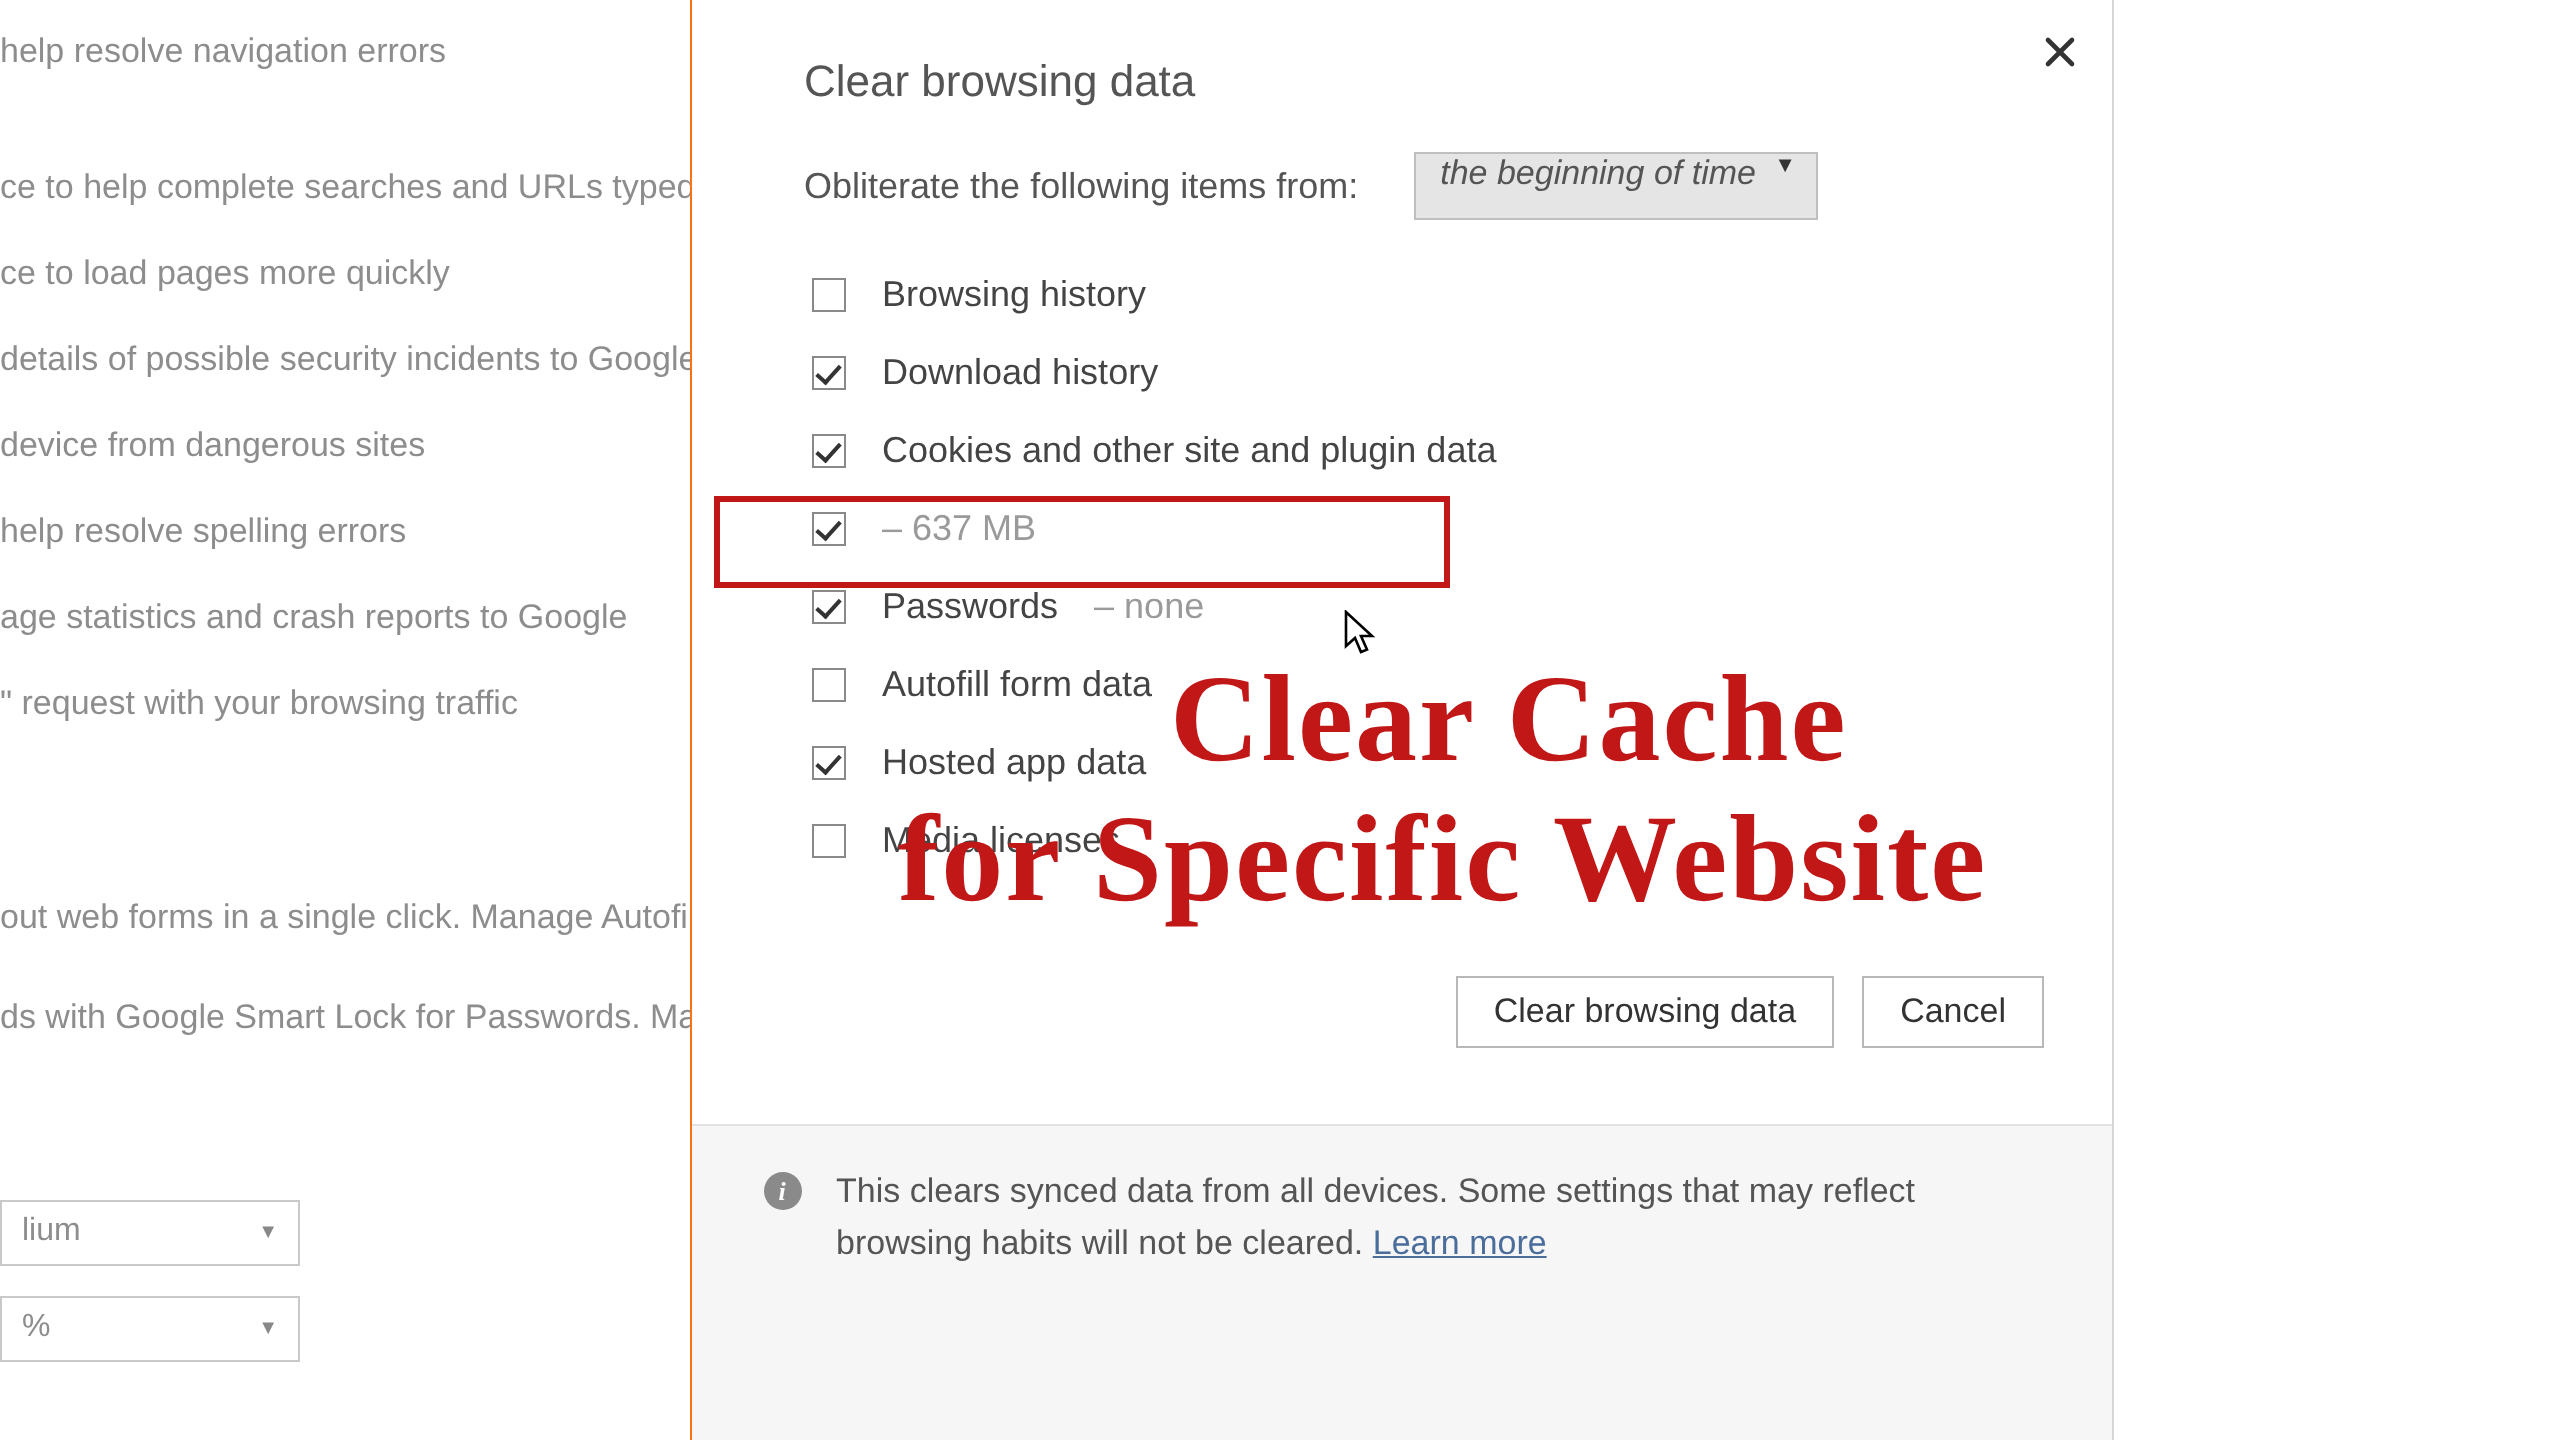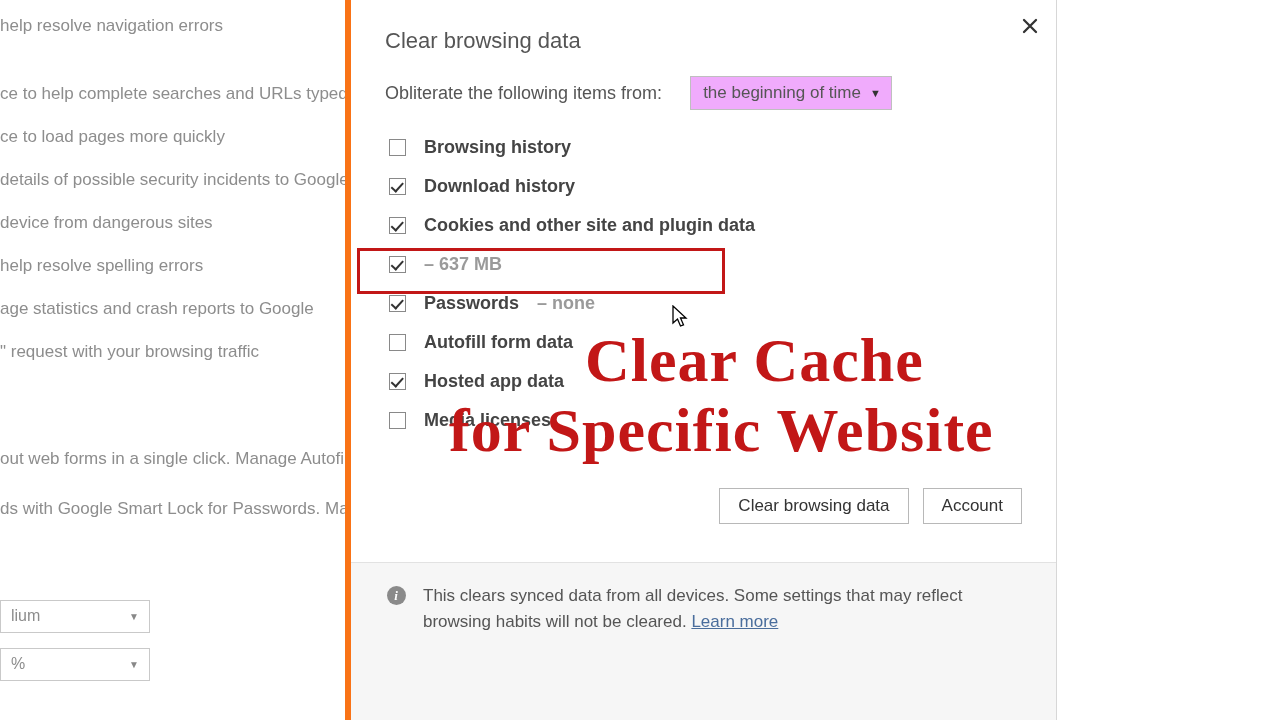--- a/index.html
+++ b/index.html
@@ -6,30 +6,30 @@
   html, body { margin:0; padding:0; width:1280px; height:720px; overflow:hidden; font-family: "Segoe UI", Arial, sans-serif; background:#fff; color:#333; }
   body { position:relative; }
 
   
   .bg-settings { position:absolute; left:0; top:0; width:345px; height:720px; color:#8d8d8d; font-size:17px; line-height:1.3; padding-left:0; }
   .bg-settings .bg-line { position:absolute; white-space:nowrap; }
   .bg-dropdown { position:absolute; border:1px solid #c9c9c9; background:#fff; height:33px; display:flex; align-items:center; padding:12px 10px; color:#8d8d8d; font-size:16px; }
   .bg-dropdown .tri { margin-left:auto; font-size:10px; color:#888; }
 
   
-  .dialog { position:absolute; left:345px; top:0; width:712px; height:720px; border-left:6px solid #f97316; border-right:1px solid #d7d7d7; background:#fff; }
+  .dialog { position:absolute; left:345px; top:0; width:712px; height:720px; border-left:1px solid #f97316; border-right:1px solid #d7d7d7; background:#fff;padding-left:22px; }
   .dialog-inner { padding:28px 34px 0 34px; }
   .dialog-title { font-size:22px; color:#555; font-weight:400; margin-bottom:22px; }
   .close-x { position:absolute; top:14px; right:18px; font-size:22px; color:#333; cursor:pointer; }
 
   .row-from { font-size:18px; color:#555; display:flex; align-items:center; gap:28px; margin-bottom:18px; }
-  .select { border:1px solid #bfbfbf; background:#f0abfc; height:34px; display:flex; align-items:center; padding:0 30px 0 12px; position:relative; font-size:17px; cursor:pointer; }
+  .select { border:1px solid #bfbfbf; background:#e5e5e5; height:34px; display:flex; padding:0 30px 0 12px; position:relative; font-size:17px; cursor:pointer;font-style:italic; }
   .select .tri { position:absolute; right:10px; font-size:11px; color:#333; }
 
-  .check-list { margin-top:12px;font-weight:bold; }
+  .check-list { margin-top:12px; }
   .check-item { display:flex; align-items:center; gap:18px; padding:9px 0 9px 4px; font-size:18px; color:#444; }
   .check-item .suffix { color:#9a9a9a; }
   .cb { width:17px; height:17px; border:1.5px solid #898989; display:inline-flex; align-items:center; justify-content:center; background:#fff; flex-shrink:0; cursor:pointer; }
   .cb.checked::after { content:""; display:block; width:10px; height:5px; border-left:2.3px solid #333; border-bottom:2.3px solid #333; transform:rotate(-48deg) translate(0px,-1px); }
 
   .highlight-box { position:absolute; border:3px solid #c21717; left:357px; top:248px; width:368px; height:46px; pointer-events:none; }
 
   .cursor { position:absolute; left:672px; top:305px; pointer-events:none; }
 
   .overlay-text { position:absolute; font-family: "Brush Script MT","Segoe Script","Comic Sans MS",cursive; color:#c21717; font-size:62px; font-weight:600; line-height:1.05; letter-spacing:1px; pointer-events:none; }
@@ -119,21 +119,21 @@
           <span>Hosted app data</span>
         </div>
         <div class="check-item">
           <span class="cb"></span>
           <span>Media licenses</span>
         </div>
       </div>
 
     <div class="dialog-buttons">
       <div class="btn">Clear browsing data</div>
-      <div class="btn">Account</div>
+      <div class="btn">Cancel</div>
     </div>
   </div>
 
   <div class="footer-section">
     <div class="footer-row">
       <div class="icon">
           <div class="info-icon">i</div>
         </div>
       <div>
         <span>This clears synced data from all devices. Some settings that may reflect browsing habits will not be cleared. </span><a>Learn more</a>

